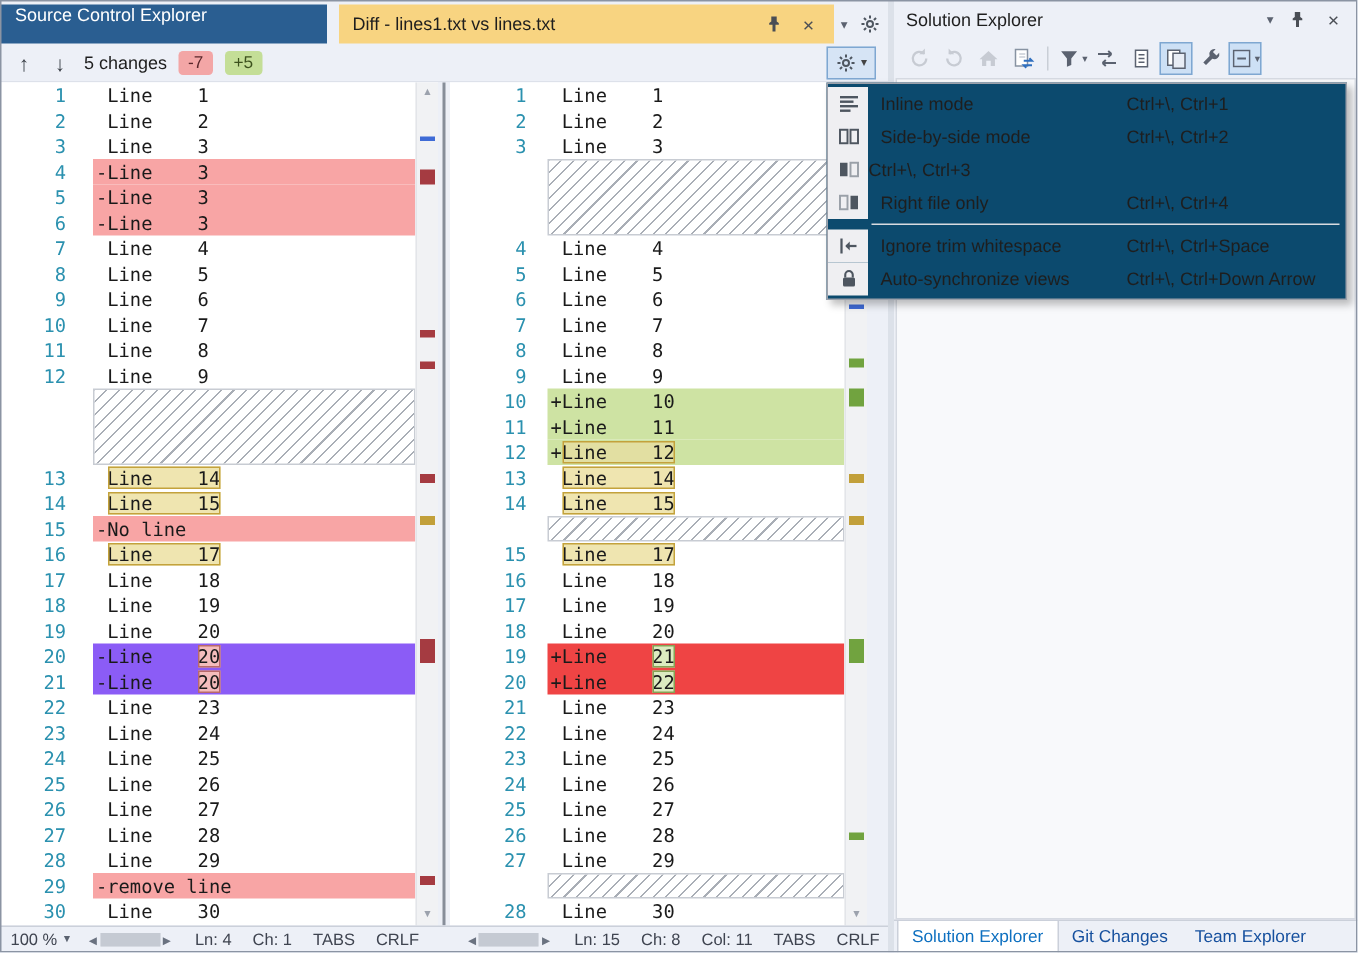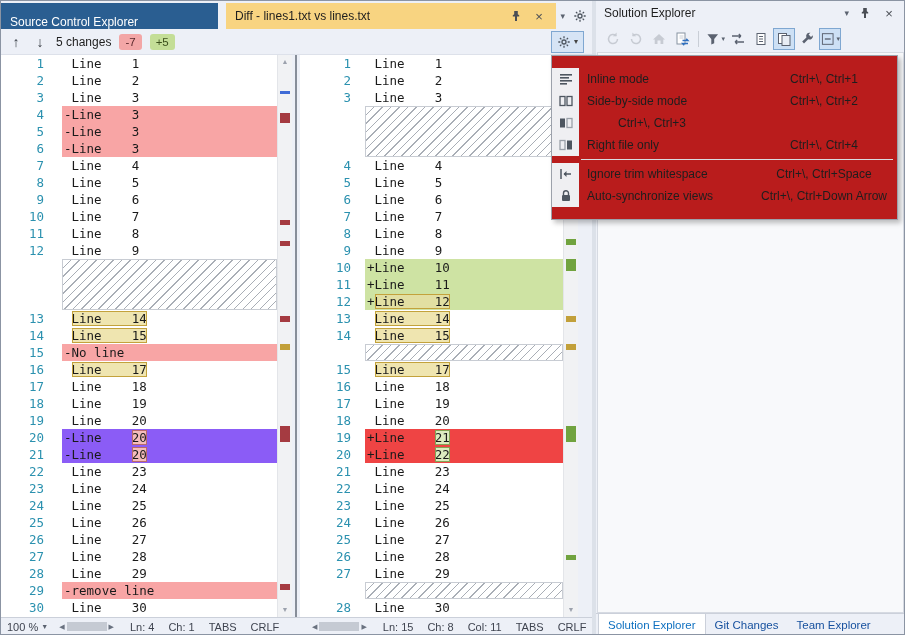--- a/index.html
+++ b/index.html
@@ -3,21 +3,21 @@
 <meta charset="utf-8">
 <style>
 *{margin:0;padding:0;box-sizing:border-box}
 html,body{width:905px;height:635px}
 body{position:relative;overflow:hidden;font-family:"Liberation Sans","DejaVu Sans",sans-serif;font-size:12px;color:#1E1E1E;background:#EDF0F7}
 svg{display:block}
 #win-border{position:absolute;inset:0;border:1px solid #8B94A3;pointer-events:none;z-index:100}
 
 
 #tabstrip{position:absolute;left:0;top:0;width:592px;height:29px}
-#tab-sce{position:absolute;left:0;top:3px;width:218px;height:26px;background:#2A5E91;color:#fff;display:flex;align-items:flex-end;padding:0 10px}
+#tab-sce{position:absolute;left:0;top:3px;width:218px;height:26px;background:#2A5E91;color:#fff;display:flex;align-items:flex-start;padding:0 10px}
 #tab-diff{position:absolute;left:226px;top:3px;width:330px;height:26px;background:#F8D481;display:flex;align-items:center;gap:7px;padding:0 9px}
 #tab-diff .tab-title{flex:1;white-space:nowrap;overflow:hidden}
 .icon-btn{display:inline-flex;align-items:center;justify-content:center;width:16px;height:16px;color:#4A4E55}
 .close-x{font-size:13px;line-height:13px;color:#4A4E55}
 #well-icons{position:absolute;right:4px;top:8px;display:flex;gap:7px;color:#5B6270;align-items:center}
 .chev{font-size:9px;color:#5B6270}
 
 
 #toolbar{position:absolute;left:0;top:29px;width:592px;height:26px;display:flex;align-items:center;padding:0 8px;gap:8px;border-bottom:1px solid #DDE1EA}
 .nav-arrow{font-size:14px;font-weight:bold;color:#3B4048;width:16px;text-align:center;cursor:default}
@@ -77,25 +77,25 @@
 .se-btn.pressed{background:#CDE0F5;border-color:#7FA7D1}
 .se-btn.disabled{opacity:.55}
 .se-btn .dd{font-size:7px;color:#5B6270;margin-left:1px}
 .se-sep{width:1px;height:16px;background:#C9CED6;margin:0 4px}
 #se-content{position:absolute;left:1px;top:52px;width:307px;height:561px;background:#F8F9FB;border:1px solid #D6DAE2}
 #se-tabs{position:absolute;left:0;top:613px;width:100%;height:22px;display:flex;align-items:stretch;padding-left:2px;border-top:1px solid #CBD0DA;background:#EDF0F7}
 .se-tab{display:flex;align-items:center;padding:0 9px;font-size:11.5px;color:#16509E}
 .se-tab.active{background:#fff;color:#0E70C0;border-left:1px solid #CBD0DA;border-right:1px solid #CBD0DA}
 
 
-#gear-menu{position:absolute;left:551px;top:55px;width:347px;background:#b91c1c;border:1px solid #9CA1AB;box-shadow:3px 3px 5px rgba(0,0,0,.25);z-index:60;padding:12px 0}
+#gear-menu{position:absolute;left:551px;top:55px;width:347px;background:#0c4a6e;border:1px solid #9CA1AB;box-shadow:3px 3px 5px rgba(0,0,0,.25);z-index:60;padding:2px 0}
 .menu-item{display:flex;align-items:center;height:22px;background:linear-gradient(to right,#EFEFF2 0,#EFEFF2 27px,rgba(0,0,0,0) 27px)}
 .menu-icon{width:27px;display:flex;justify-content:center;flex:none}
 .menu-label{flex:1;padding-left:8px}
-.menu-shortcut{flex:none;width:146px;text-align:center}
+.menu-shortcut{flex:none;width:146px;text-align:left}
 .menu-sep{height:1px;background:#D9DBE0;margin:3px 4px 3px 29px}
 </style>
 </head>
 <body>
 
 <div id="tabstrip">
   <div id="tab-sce">
     <span>Source Control Explorer</span>
   </div>
   <div id="tab-diff">

